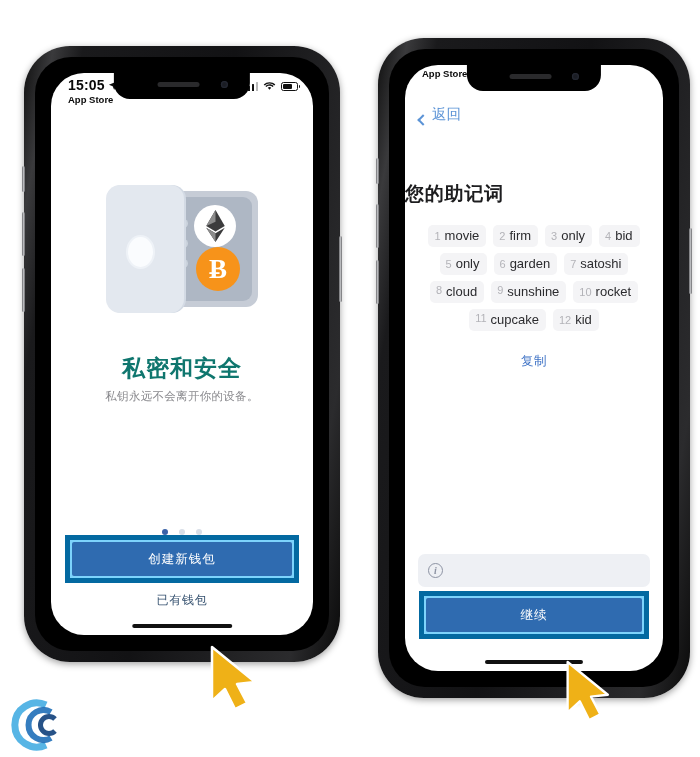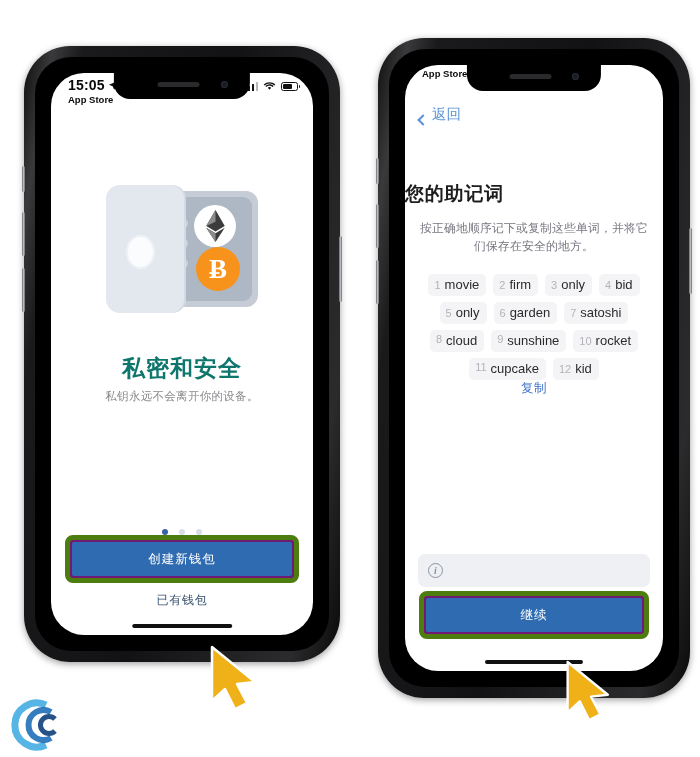--- a/index.html
+++ b/index.html
@@ -111,22 +111,22 @@
   .head-title { text-align:center; font-size: 23px; font-weight: 700; color:#0f766e; margin-top: 40px; letter-spacing:1px;}
   .head-sub { text-align:center; font-size: 11.5px; color:#8a8a8e; margin-top: 5px; letter-spacing:.3px;}
 
   .dots { position:absolute; bottom: 100px; left:0; right:0; display:flex; justify-content:center; gap: 11px; }
   .dot { width:6px; height:6px; border-radius:50%; background:#d8dee7; }
   .dot.active { background:#3a62a8; }
 
   
   .hl {
     position:absolute; left: 14px; right: 14px;
-    border: 5px solid #4d7c0f; border-radius: 8px;
-    padding: 2px; background:#701a75;
+    border: 5px solid #0369a1; border-radius: 0;
+    padding: 2px; background:#7dd3fc;
   }
   .btn-primary {
     display:flex; align-items:center; justify-content:center;
     height: 34px; background:#2f6bb0; color:#fff;
     font-size: 12.5px; letter-spacing: 1px; border-radius: 2px;
   }
   .btn-link {
     position:absolute; left:0; right:0; text-align:center;
     font-size: 12px; color:#35516f; letter-spacing:.8px;
   }
@@ -145,21 +145,21 @@
   .chip {
     display:inline-flex; align-items:baseline; gap: 4px;
     background:#f4f4f6; border-radius: 5px;
     padding: 3px 7px 4px 6px;
     font-size: 13px; color:#2b2b2e; white-space:nowrap;
   }
   .chip .idx { font-size: 11px; color:#b3b3b8; }
   .chip.lo { align-items: flex-end; }
   .chip.lo .idx { position: relative; top:-3px; }
 
-  .copy { text-align:center; font-size: 12.5px; color:#3a6fc4; letter-spacing:.5px; }
+  .copy { text-align:center; margin-top: 22px; font-size: 12.5px; color:#3a6fc4; letter-spacing:.5px; }
 
   .warn {
     position:absolute; left: 13px; right: 13px; bottom: 84px;
     background:#eef0f4; border-radius: 7px;
     padding: 9px 10px; display:flex; align-items:center; justify-content:space-between; gap:8px;
   }
   .warn-txt { font-size: 10.6px; color:#44506b; letter-spacing:.1px; }
   .info-ic {
     flex:0 0 auto; width:15px; height:15px; border-radius:50%;
     border:1.2px solid #8d93a3; color:#8d93a3;
@@ -298,21 +298,20 @@
         </div>
 
         <div class="navback">
           <span class="chev"></span>
           <span>返回</span>
         </div>
 
         <div class="content">
 
           <div class="r-title">您的助记词</div>
-          <div class="r-sub">按正确地顺序记下或复制这些单词，并将它们保存在安全的地方。</div>
 
           <div class="words" id="words-container">
               <span class="chip">
                 <span class="idx">1</span>
                 <span>movie</span>
               </span>
               <span class="chip">
                 <span class="idx">2</span>
                 <span>firm</span>
               </span>

